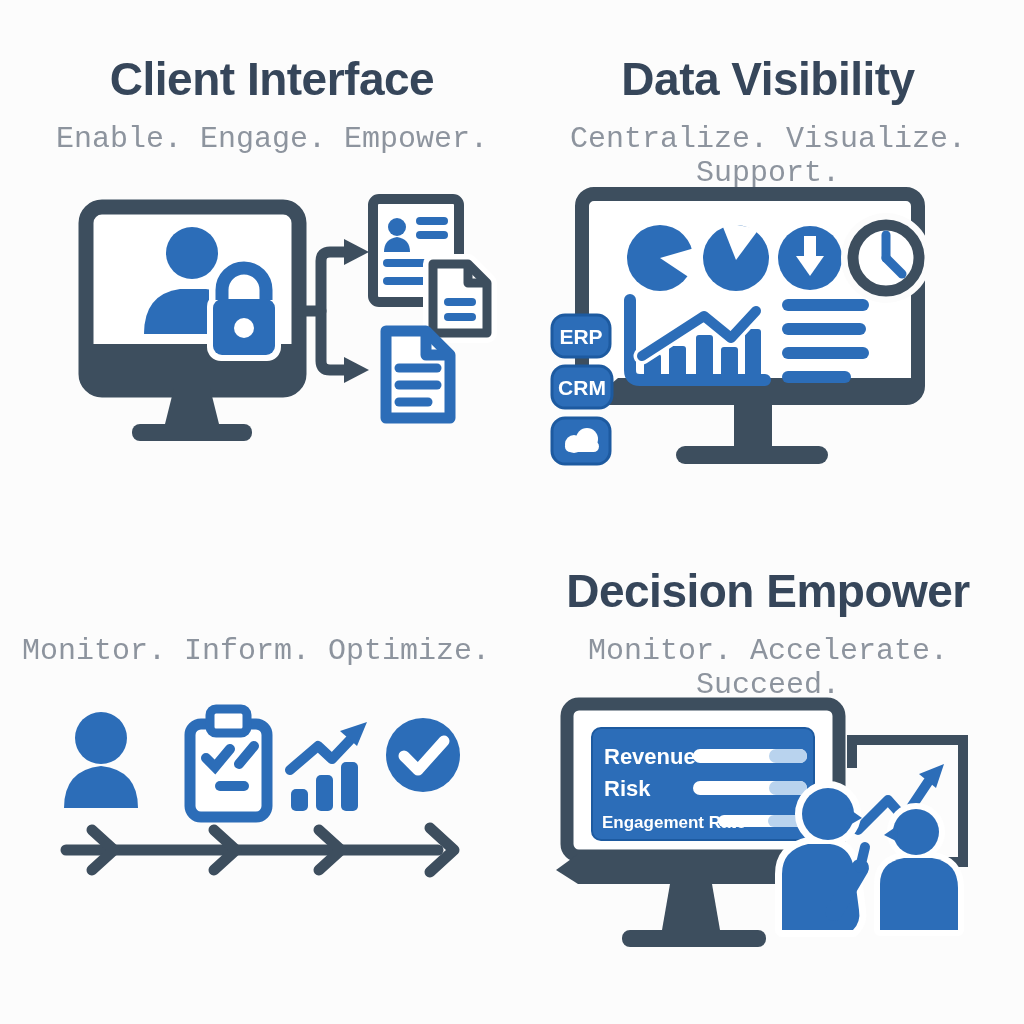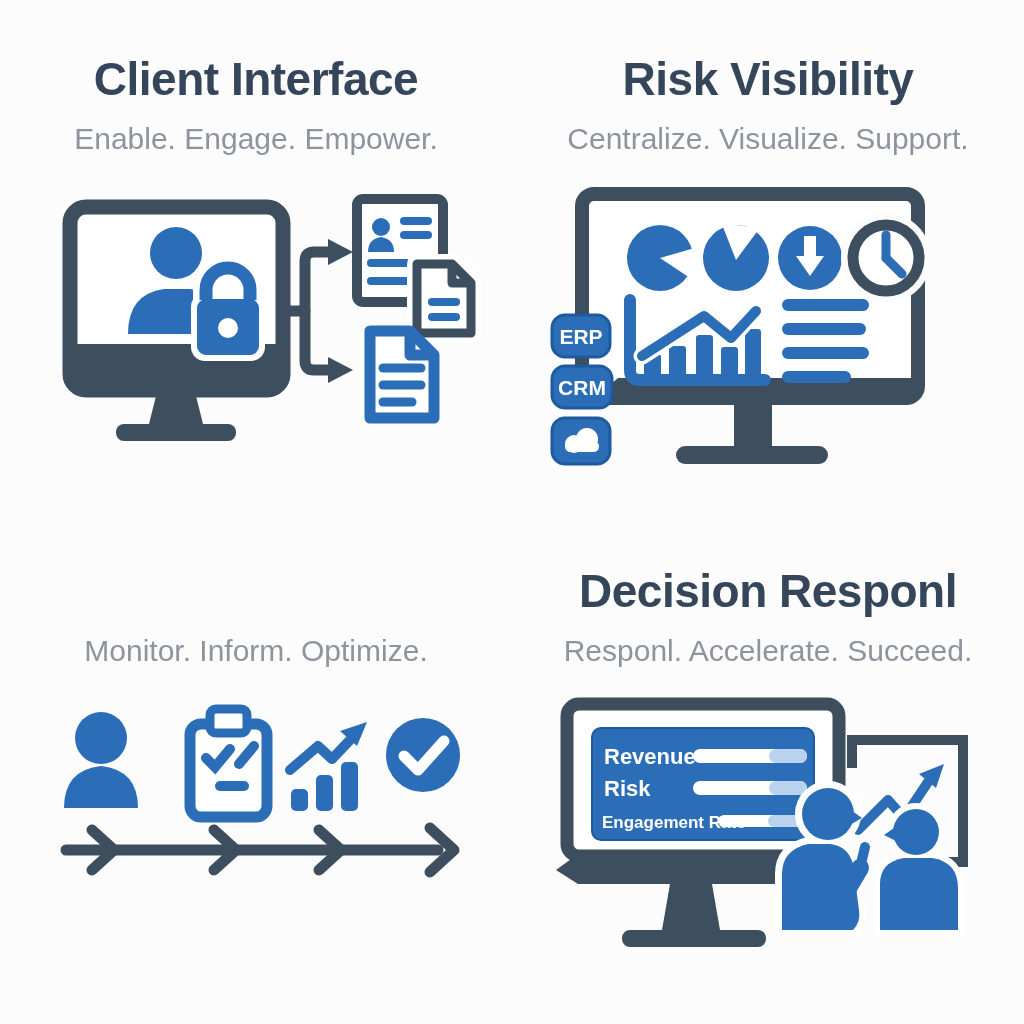--- a/index.html
+++ b/index.html
@@ -1,31 +1,31 @@
 <!DOCTYPE html>
 <html><head>
 <meta charset="utf-8">
 <style>
   html,body{margin:0;padding:0;background:#e9e9e9;}
   .canvas{
     position:relative;width:1024px;height:1024px;background:#fcfcfc;
     font-family:"Liberation Sans","DejaVu Sans",sans-serif;overflow:hidden;
   }
   .quadrant{position:absolute;width:512px;height:512px;}
-  .q-tl{left:0;top:0;}
+  .q-tl{left:16px;top:0;}
   .q-tr{left:512px;top:0;}
   .q-bl{left:0;top:512px;}
   .q-br{left:512px;top:512px;}
   .q-title{
     position:absolute;left:0;top:52px;width:512px;text-align:center;
     font-size:46px;font-weight:700;color:#36465a;letter-spacing:-0.5px;
   }
   .q-tagline{
     position:absolute;left:0;top:122px;width:512px;text-align:center;
-    font-size:30px;font-weight:500;color:#8d949e;
+    font-size:30px;font-weight:500;color:#8d949e;font-family:Liberation Mono, monospace;
   }
   .art{position:absolute;left:0;top:0;width:512px;height:512px;}
   svg{display:block;}
 </style>
 </head>
 <body>
 
 <div class="canvas">
 
   <section class="quadrant q-tl">
@@ -89,21 +89,21 @@
         <g stroke="#2c6db8" stroke-width="9" stroke-linecap="round">
           <line x1="383" y1="368" x2="421" y2="368"></line>
           <line x1="383" y1="385" x2="421" y2="385"></line>
           <line x1="383" y1="402" x2="412" y2="402"></line>
         </g>
       </g>
     </svg>
   </section>
 
   <section class="quadrant q-tr">
-    <div class="q-title">Risk Visibility</div>
+    <div class="q-title">Data Visibility</div>
     <div class="q-tagline">Centralize. Visualize. Support.</div>
 
     <svg class="art" viewBox="0 0 512 512">
 
       <g>
         <rect x="70" y="194" width="336" height="204" rx="12" fill="#ffffff" stroke="#3d4e5e" stroke-width="14"></rect>
         <path d="M92 390 L106 378 H399 V400 H106 Z" fill="#3d4e5e"></path>
         <rect x="222" y="398" width="38" height="50" fill="#3d4e5e"></rect>
         <rect x="164" y="446" width="152" height="18" rx="9" fill="#3d4e5e"></rect>
       </g>
@@ -212,22 +212,22 @@
         <line x1="66" y1="338" x2="438" y2="338"></line>
         <path d="M92 318 L114 338 L92 358"></path>
         <path d="M214 318 L236 338 L214 358"></path>
         <path d="M319 318 L341 338 L319 358"></path>
         <path d="M430 316 L454 338 L430 360"></path>
       </g>
     </svg>
   </section>
 
   <section class="quadrant q-br">
-    <div class="q-title">Decision Responl</div>
-    <div class="q-tagline">Responl. Accelerate. Succeed.</div>
+    <div class="q-title">Decision Empower</div>
+    <div class="q-tagline">Monitor. Accelerate. Succeed.</div>
 
     <svg class="art" viewBox="0 0 512 512">
 
       <g>
         <rect x="55" y="192" width="272" height="152" rx="12" fill="#ffffff" stroke="#3d4e5e" stroke-width="13"></rect>
         <path d="M44 358 L66 342 H327 V372 H66 Z" fill="#3d4e5e"></path>
         <path d="M158 372 h42 l8 46 h-58 Z" fill="#3d4e5e"></path>
         <rect x="110" y="418" width="144" height="17" rx="8" fill="#3d4e5e"></rect>
       </g>
 

